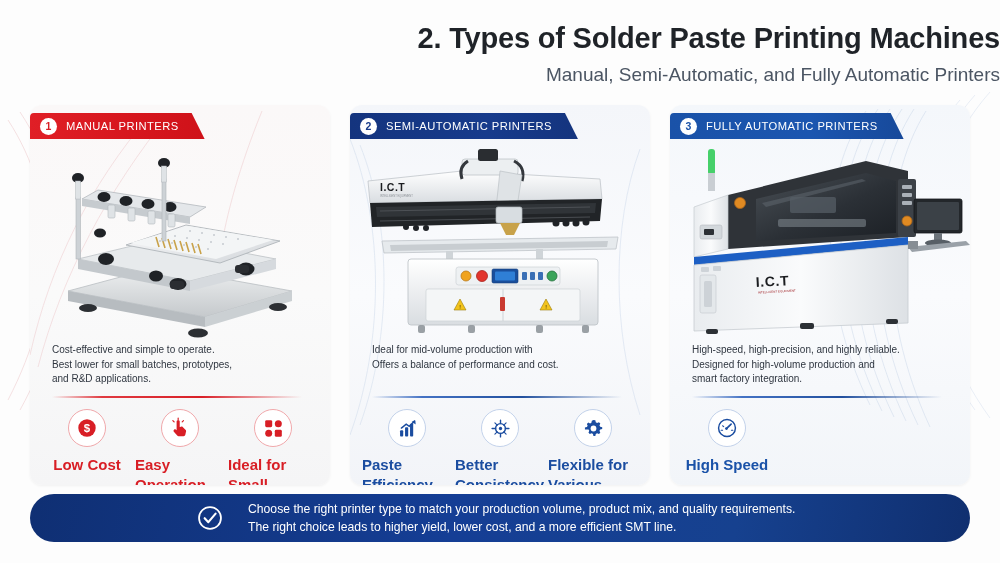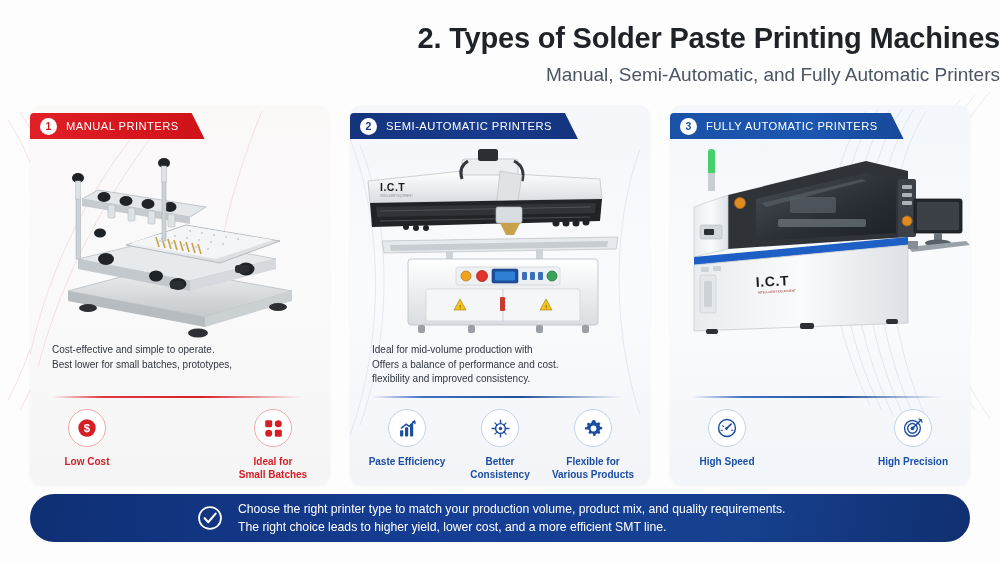--- a/index.html
+++ b/index.html
@@ -74,31 +74,31 @@
     display: flex; justify-content: space-between; z-index: 4;
   }
   .feature { width: 90px; display: flex; flex-direction: column; align-items: center; }
   .feat-circle {
     width: 38px; height: 38px; border-radius: 50%;
     display: flex; align-items: center; justify-content: center; background: #ffffff;
   }
   .feat-circle.red  { border: 1.3px solid #f0a8ab; }
   .feat-circle.blue { border: 1.3px solid #c3d2ea; }
   .feat-label {
-    margin-top: 8px; font-size: 10px; font-weight: bold; text-align: center; line-height: 1.3;
+    margin-top: 8px; font-size: 15px; font-weight: bold; text-align: left; line-height: 1.3;
   }
   .feat-label.red  { color: #d81e25; }
   .feat-label.navy { color: #1b4da0; }
   .feat-label.blue { color: #1a52a8; }
 
   
   .bottom {
     position: absolute; left: 30px; top: 494px; width: 940px; height: 48px;
     background: linear-gradient(100deg,#0f2f73 0%, #153e95 45%, #16418f 75%, #102f6f 100%);
-    border-radius: 24px; display: flex; align-items: center; gap: 14px;
+    border-radius: 24px; display: flex; align-items: center; gap: 24px;
     padding-left: 166px; z-index: 4;
   }
   .bottom-icon { flex: 0 0 auto; }
   .bottom-text { color: #ffffff; font-size: 12.2px; line-height: 1.5; }
 </style>
 </head>
 <body>
 
 <div class="page">
 
@@ -223,33 +223,47 @@
           <ellipse cx="216" cy="128" rx="8.5" ry="6.5"></ellipse>
           <ellipse cx="70" cy="92" rx="6" ry="4.5"></ellipse>
         </g>
         <rect x="205" y="124" width="14" height="8" rx="3" fill="#2a2d31"></rect>
         <rect x="140" y="140" width="14" height="8" rx="3" fill="#2a2d31"></rect>
       </svg>
 
       <div class="body-text">
         <div>Cost-effective and simple to operate.</div>
         <div>Best lower for small batches, prototypes,</div>
+        <div>and R&amp;D applications.</div>
       </div>
 
       <div class="divider red"></div>
 
       <div class="features">
         <div class="feature">
           <div class="feat-circle red">
             <svg width="22" height="22" viewBox="0 0 24 24">
               <circle cx="12" cy="12" r="9.5" fill="#d81e25"></circle>
               <text x="12" y="16.4" font-size="12.5" font-weight="bold" fill="#fff" text-anchor="middle" font-family="Liberation Sans, sans-serif">$</text>
             </svg>
           </div>
           <div class="feat-label red">Low Cost</div>
+        </div>
+        <div class="feature">
+          <div class="feat-circle red">
+            <svg width="22" height="22" viewBox="0 0 24 24" fill="#d81e25">
+              <path d="M10 3.2c.95 0 1.7.78 1.7 1.73v6.1l1.5-.5c.6-.2 1.3-.05 1.75.4l3.3 3.3c.35.35.5.85.4 1.33l-.85 3.8c-.2.9-1 1.54-1.92 1.54h-5.5c-.55 0-1.07-.24-1.43-.66L5.3 16.2c-.6-.7-.52-1.76.18-2.35.63-.53 1.55-.5 2.15.07l.67.64V4.93c0-.95.75-1.73 1.7-1.73z"></path>
+              <g stroke="#d81e25" stroke-width="1.3" fill="none" stroke-linecap="round">
+                <path d="M5.6 5.4 4.2 4"></path>
+                  <path d="M14.4 5.4 15.8 4"></path>
+                  <path d="M10 2.6V1.2"></path>
+              </g>
+            </svg>
+          </div>
+          <div class="feat-label red">Easy Operation</div>
         </div>
         <div class="feature">
           <div class="feat-circle red">
             <svg width="21" height="21" viewBox="0 0 24 24" fill="#d81e25">
               <rect x="2.5" y="2.5" width="8" height="8" rx="1.6"></rect>
               <rect x="13.5" y="2.5" width="8" height="8" rx="4"></rect>
               <rect x="2.5" y="13.5" width="8" height="8" rx="4"></rect>
               <rect x="13.5" y="13.5" width="8" height="8" rx="1.6"></rect>
             </svg>
           </div>
@@ -353,21 +367,20 @@
           <rect x="68" y="184" width="7" height="8" rx="2"></rect>
           <rect x="118" y="184" width="7" height="8" rx="2"></rect>
           <rect x="186" y="184" width="7" height="8" rx="2"></rect>
           <rect x="232" y="184" width="7" height="8" rx="2"></rect>
         </g>
       </svg>
 
       <div class="body-text">
         <div>Ideal for mid-volume production with</div>
         <div>Offers a balance of performance and cost.</div>
-        <div>flexibility and improved consistency.</div>
       </div>
 
       <div class="divider blue"></div>
 
       <div class="features">
         <div class="feature">
           <div class="feat-circle blue">
             <svg width="21" height="21" viewBox="0 0 24 24" fill="#1b4da0">
               <rect x="3.5" y="14" width="3.6" height="7" rx="1"></rect>
               <rect x="9.2" y="10.5" width="3.6" height="10.5" rx="1"></rect>
@@ -480,51 +493,44 @@
         <polygon points="238,106 296,100 300,104 242,111" fill="#9aa1a8"></polygon>
         <rect x="238" y="100" width="10" height="8" fill="#868d94"></rect>
 
         <g fill="#2c3035">
           <rect x="36" y="188" width="12" height="5" rx="2"></rect>
           <rect x="130" y="182" width="14" height="6" rx="2"></rect>
           <rect x="216" y="178" width="12" height="5" rx="2"></rect>
         </g>
       </svg>
 
+      <div class="body-text">
+        <div>High-speed, high-precision, and highly reliable.</div>
+        <div>Designed for high-volume production and</div>
+        <div>smart factory integration.</div>
+      </div>
 
       <div class="divider blue"></div>
 
       <div class="features">
         <div class="feature">
           <div class="feat-circle blue">
             <svg width="22" height="22" viewBox="0 0 24 24" fill="none" stroke="#1b4da0" stroke-width="1.6">
               <circle cx="12" cy="12" r="9.2"></circle>
               <path d="M16.5 7.8 11.4 12.6" stroke-linecap="round" stroke-width="1.8"></path>
               <circle cx="11.4" cy="12.6" r="1.5" fill="#1b4da0" stroke="none"></circle>
               <g stroke-width="1.2" stroke-linecap="round">
                 <path d="M5.6 14.4h1.6"></path>
                   <path d="M7.2 9.6l1.2.9"></path>
                   <path d="M16.8 14.4h1.6"></path>
               </g>
             </svg>
           </div>
           <div class="feat-label blue">High Speed</div>
         </div>
-        <div class="feature">
-          <div class="feat-circle blue">
-            <svg width="22" height="22" viewBox="0 0 24 24" fill="none" stroke="#1b4da0" stroke-width="1.5">
-              <circle cx="11.4" cy="12.4" r="8.6"></circle>
-              <circle cx="11.4" cy="12.4" r="5.3"></circle>
-              <circle cx="11.4" cy="12.4" r="2" fill="#1b4da0" stroke="none"></circle>
-              <path d="M11.4 12.4 20.4 3.6" stroke-linecap="round" stroke-width="1.7"></path>
-              <path d="M18.4 2.2l2.6.9.9 2.6" stroke-linecap="round" stroke-width="1.3"></path>
-            </svg>
-          </div>
-          <div class="feat-label blue">High Precision</div>
-        </div>
       </div>
     </div>
 
   </div>
 
   <div class="bottom">
     <svg class="bottom-icon" width="28" height="28" viewBox="0 0 24 24" fill="none" stroke="#ffffff" stroke-width="1.5">
       <circle cx="12" cy="12" r="9.4"></circle>
       <path d="M7.4 12.2 10.6 15.6 16.8 8.2" stroke-linecap="round" stroke-linejoin="round" stroke-width="1.8"></path>
     </svg>

